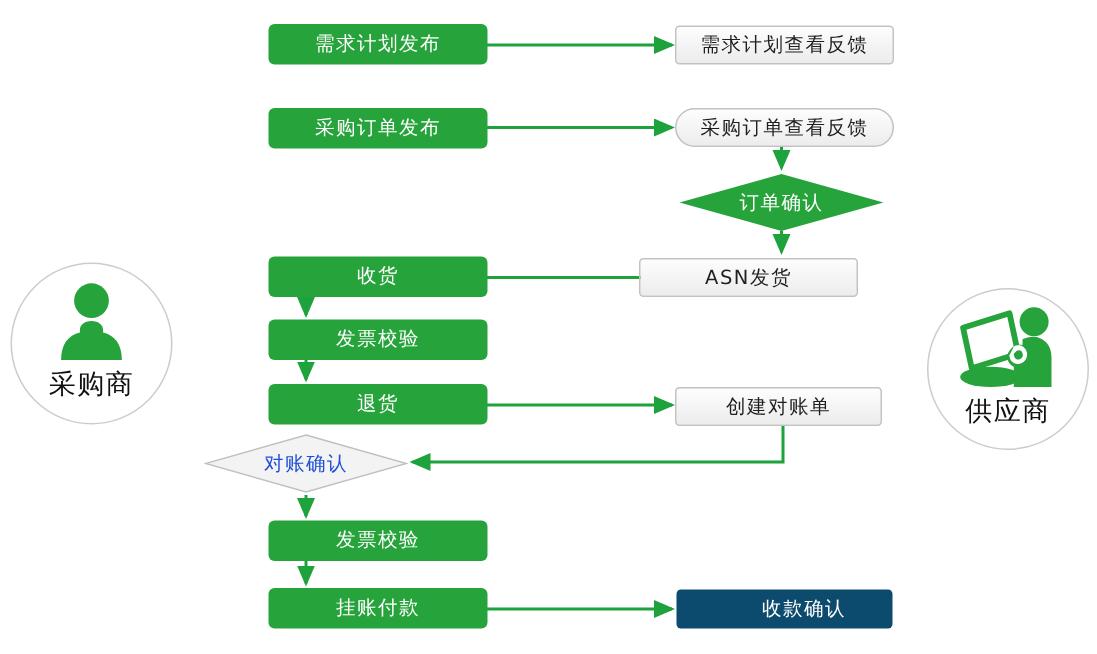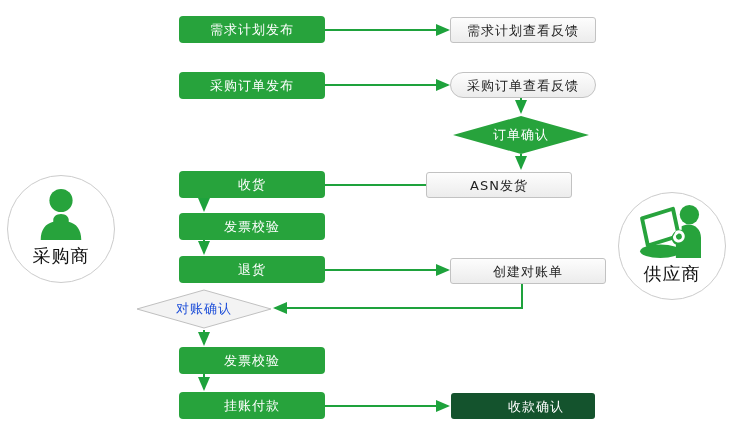--- a/index.html
+++ b/index.html
@@ -10,21 +10,21 @@
   .connector-layer{position:absolute;left:0;top:0;width:731px;height:436px;}
   .node{
     position:absolute;display:flex;align-items:center;justify-content:center;
     box-sizing:border-box;font-size:13px;line-height:1;letter-spacing:1px;
   }
   .green-box{background:#27a33c;color:#ffffff;border-radius:4px;margin-left:48px;}
   .white-box{
     background:linear-gradient(#fdfdfd,#ececec);
     border:1px solid #c2c2c2;border-radius:3px;color:#1f1f1f;
   }
-  .red-box{background:#14532d;color:#ffffff;border-radius:3px;padding-left:26px;}
+  .red-box{background:#0c4a6e;color:#ffffff;border-radius:3px;padding-left:26px;}
   .diamond{position:absolute;}
   .diamond svg{display:block;}
   .diamond .dlabel{
     position:absolute;left:0;top:0;right:0;bottom:0;
     display:flex;align-items:center;justify-content:center;
     font-size:13px;letter-spacing:1px;
   }
   .diamond.green .dlabel{color:#ffffff;}
   .diamond.gray .dlabel{color:#1d4ed8;}
   .actor{
@@ -97,21 +97,21 @@
   <div class="diamond gray" style="left:136px;top:289px;width:136px;height:40px;">
     <svg width="136" height="40" viewBox="0 0 136 40">
       <polygon points="68,1 135,20 68,39 1,20" fill="#f3f3f3" stroke="#c0c0c0" stroke-width="1"></polygon>
     </svg>
     <div class="dlabel">对账确认</div>
   </div>
 
   <div class="node white-box" style="left:450px;top:17px;width:146px;height:26px;">需求计划查看反馈</div>
   <div class="node white-box" style="left:450px;top:72px;width:146px;height:26px;border-radius:13px;">采购订单查看反馈</div>
   <div class="node white-box" style="left:426px;top:172px;width:146px;height:26px;">ASN发货</div>
-  <div class="node white-box" style="left:450px;top:258px;width:156px;height:26px;">创建对账单</div>
+  <div class="node white-box" style="left:450px;top:258px;width:138px;height:26px;">创建对账单</div>
   <div class="node red-box" style="left:451px;top:393px;width:144px;height:26px;">收款确认</div>
 
   <div class="diamond green" style="left:453px;top:116px;width:136px;height:38px;">
     <svg width="136" height="38" viewBox="0 0 136 38">
       <polygon points="68,0 136,19 68,38 0,19" fill="#27a33c"></polygon>
     </svg>
     <div class="dlabel">订单确认</div>
   </div>
 
 </div>

